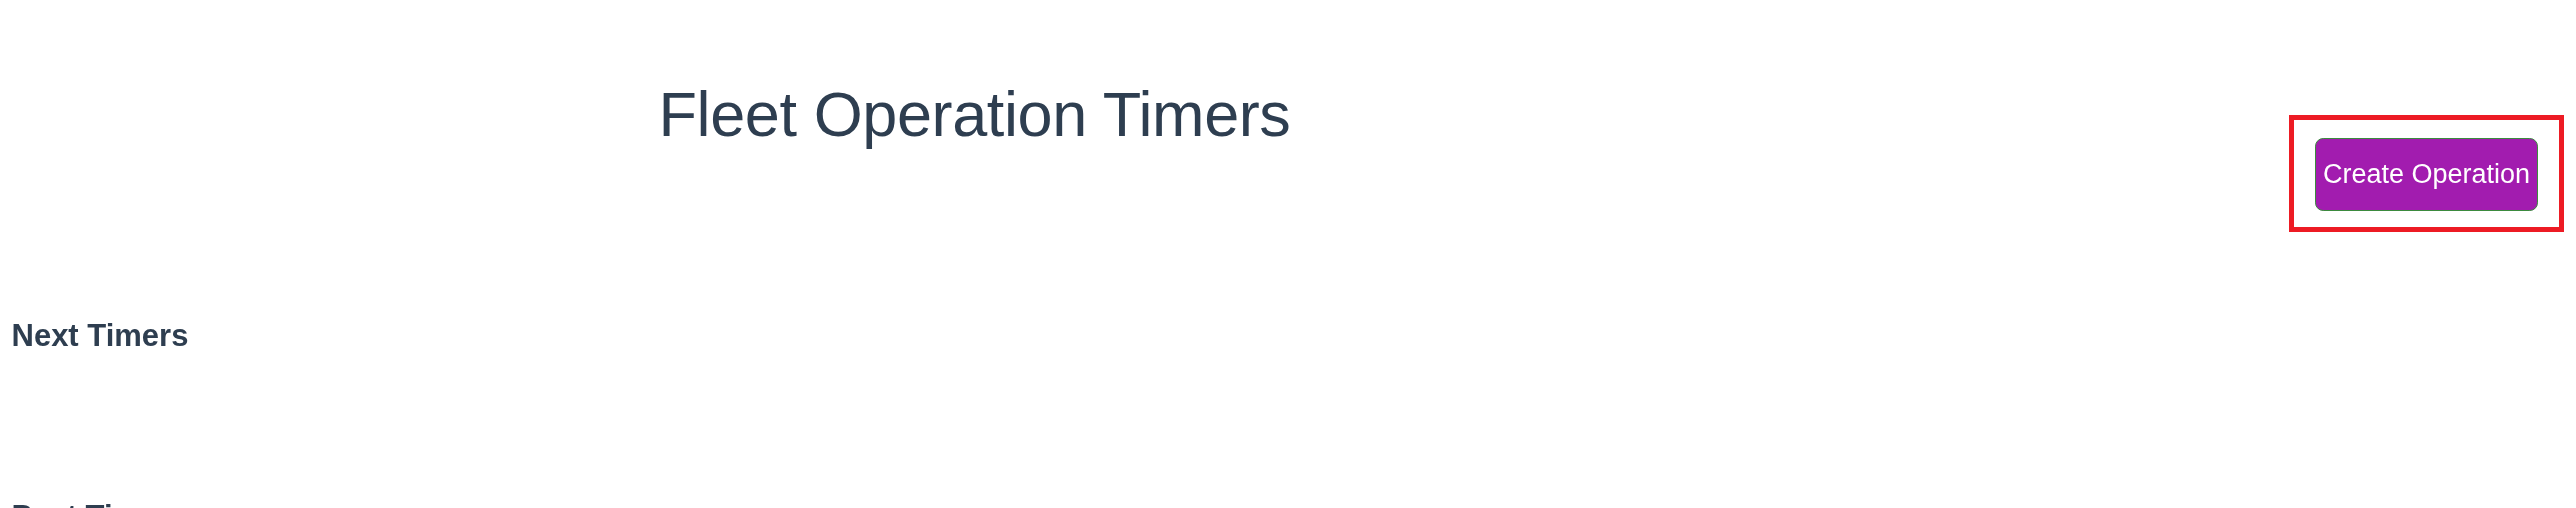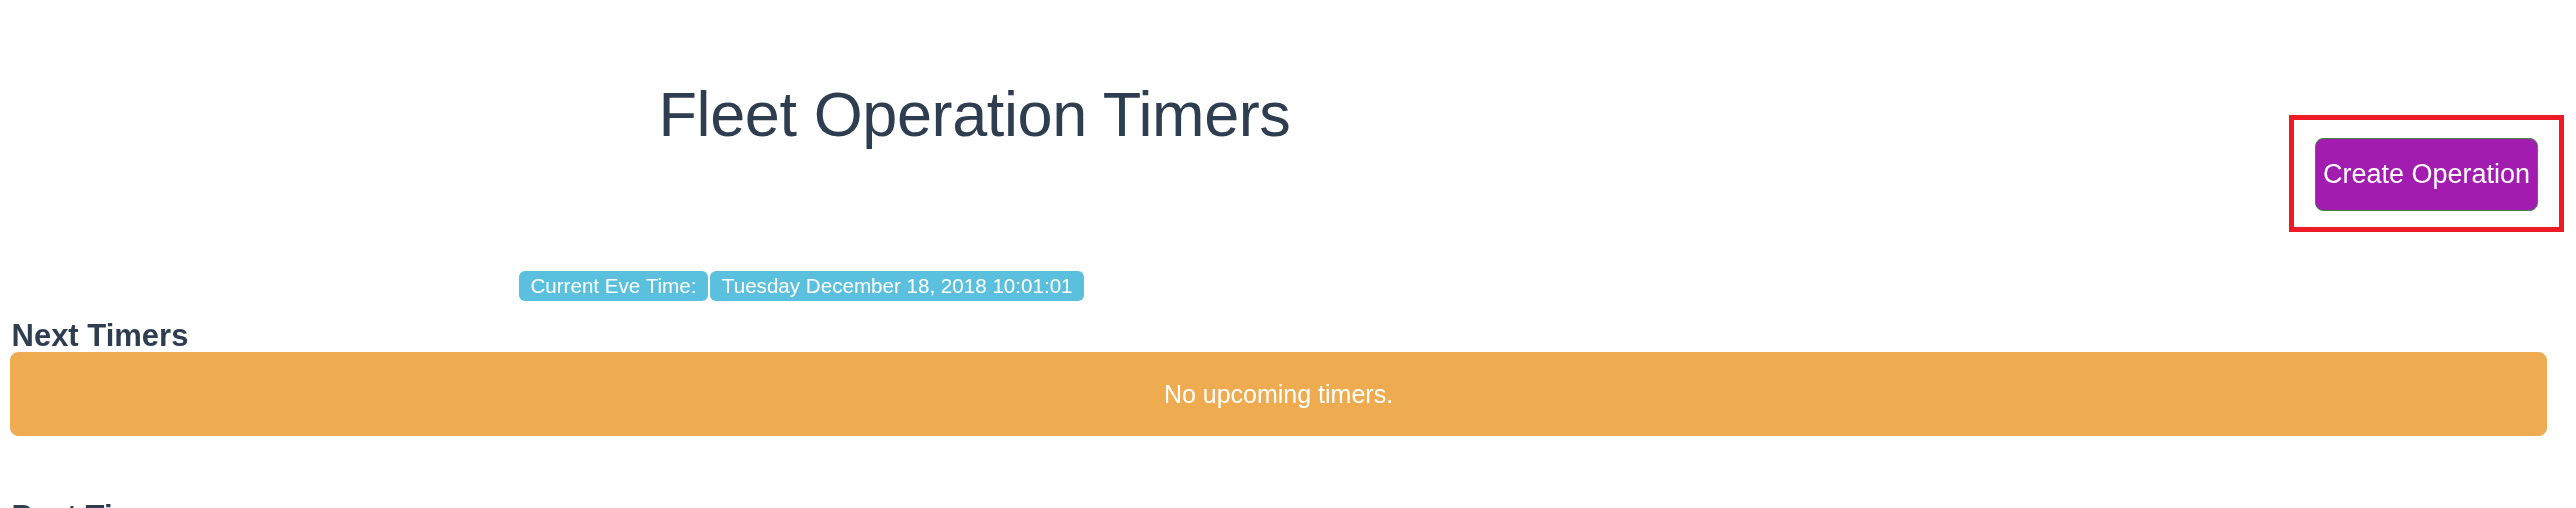--- a/index.html
+++ b/index.html
@@ -136,29 +136,20 @@
 <body>
 
 <div class="page">
 
   <h1 class="page-title">Fleet Operation Timers</h1>
 
   <div class="highlight-box"></div>
 
   <button class="create-btn">Create Operation</button>
 
-  <div class="evetime-wrap">
-    <div class="evetime-group">
-      <span class="evetime-label">Current Eve Time:</span>
-      <span class="evetime-value">Tuesday December 18, 2018 10:01:01</span>
-    </div>
-  </div>
 
   <h2 class="section-heading heading-next">Next Timers</h2>
 
-  <div class="alert-warning">
-    <span>No upcoming timers.</span>
-  </div>
 
   <h2 class="section-heading heading-past">Past Timers</h2>
 
 </div>
 
 
 </body></html>

